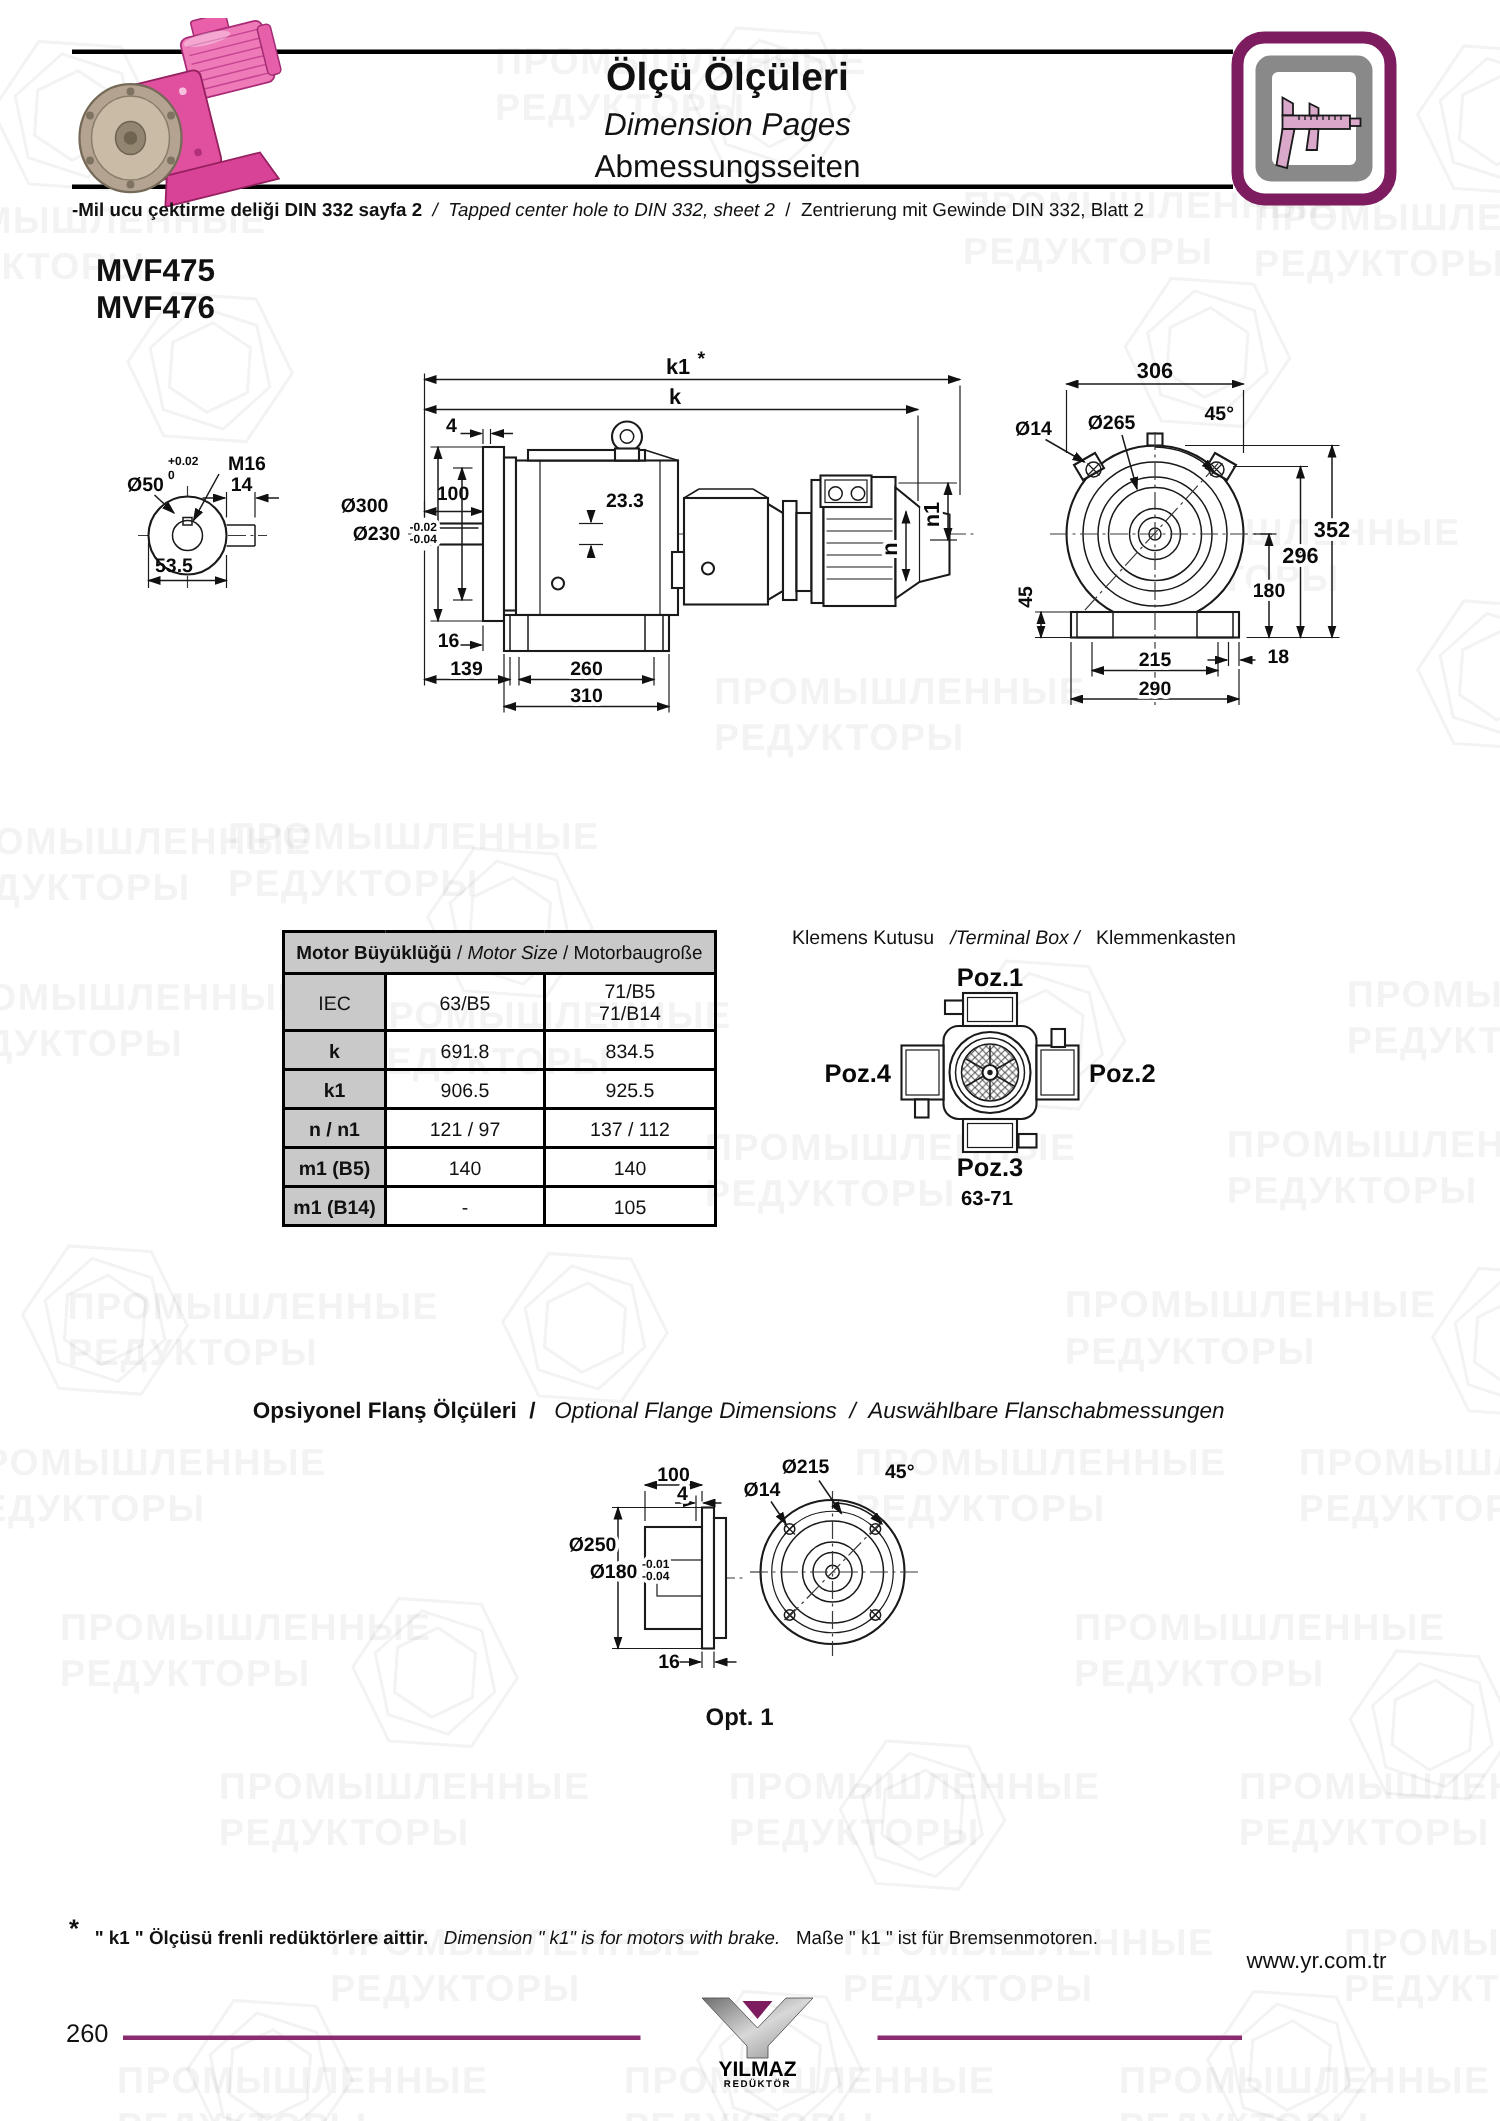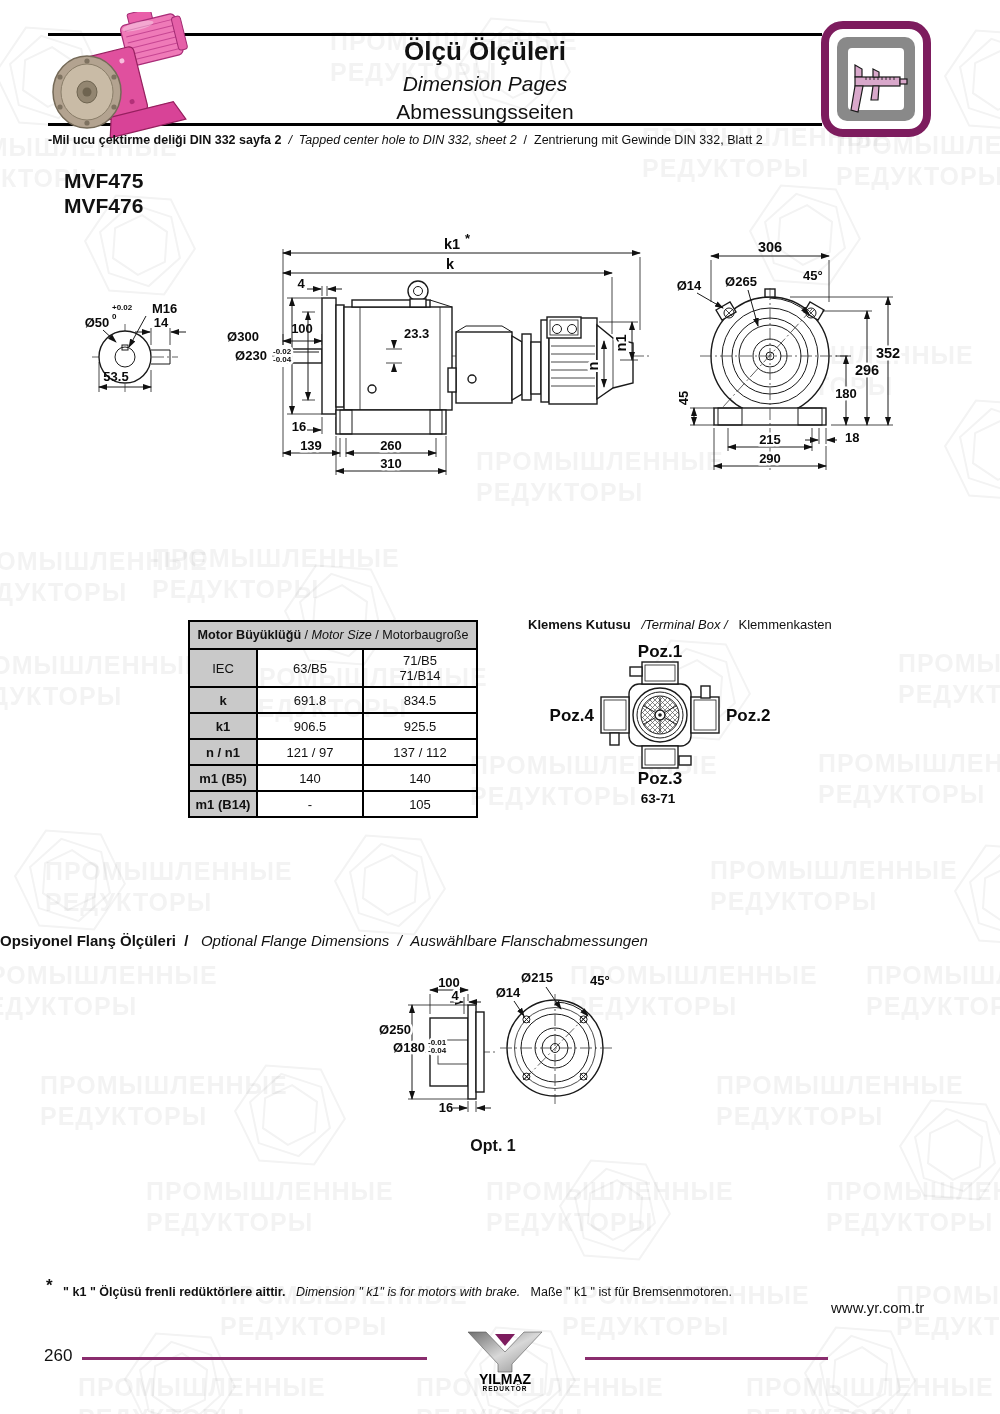--- a/index.html
+++ b/index.html
@@ -25,23 +25,23 @@
   table.size td{border:2px solid #000;text-align:center;vertical-align:middle;padding:1px 2px}
   table.size .gray{background:#c9c9c9}
   table.size .ttl{font-size:12.6px;height:24px}
   table.size .c0{width:62px}
   table.size .c1{width:100px}
   table.size .c2{width:108px}
   table.size .hrow td{height:34px;font-weight:normal}
   table.size .drow td{height:22px}
   table.size .lab{font-weight:bold}
   .klemens{position:absolute;left:528px;top:617px;font-size:13px;white-space:nowrap}
-  .klemens .b{font-weight:bold}
+  .klemens .b{font-weight:normal}
   .klemens .i{font-style:italic}
-  .flhead{position:absolute;left:0;top:932px;width:985px;font-size:15px;white-space:nowrap}
+  .flhead{position:absolute;left:0;top:932px;width:985px;text-align:center;font-size:15px;white-space:nowrap}
   .flhead .b{font-weight:bold}
   .flhead .i{font-style:italic}
   .opt1{position:absolute;left:438px;top:1137px;width:110px;text-align:center;font-weight:bold;font-size:16px}
   .footnote{position:absolute;left:46px;top:1276px;font-size:12.5px;white-space:nowrap}
   .footnote .star{font-size:17px;font-weight:bold;vertical-align:5px;margin-right:7px}
   .footnote .b{font-weight:bold}
   .footnote .i{font-style:italic}
   .pagenum{position:absolute;left:44px;top:1346px;font-size:17px}
   .fline{position:absolute;top:1357px;height:3px;background:#8a2d6e}
   .website{position:absolute;left:831px;top:1299px;font-size:15px;}

